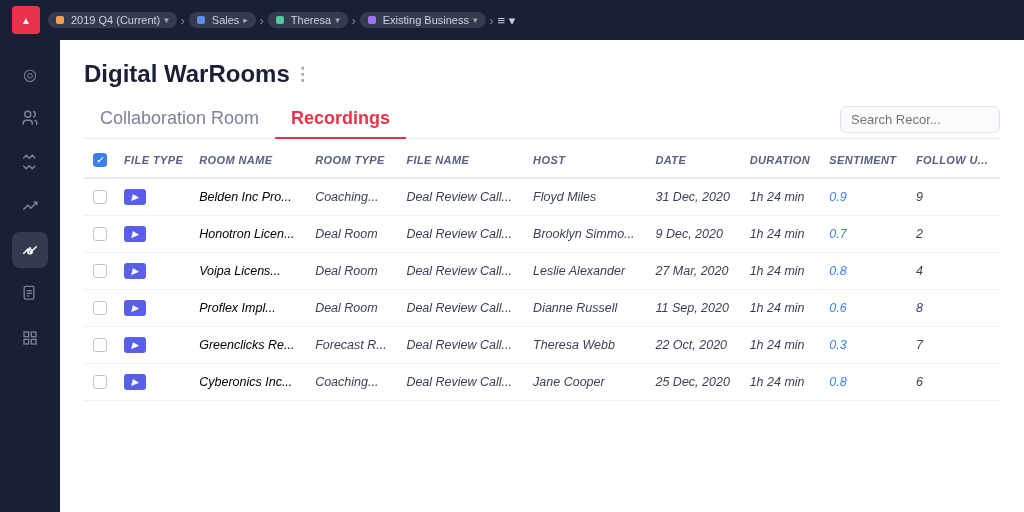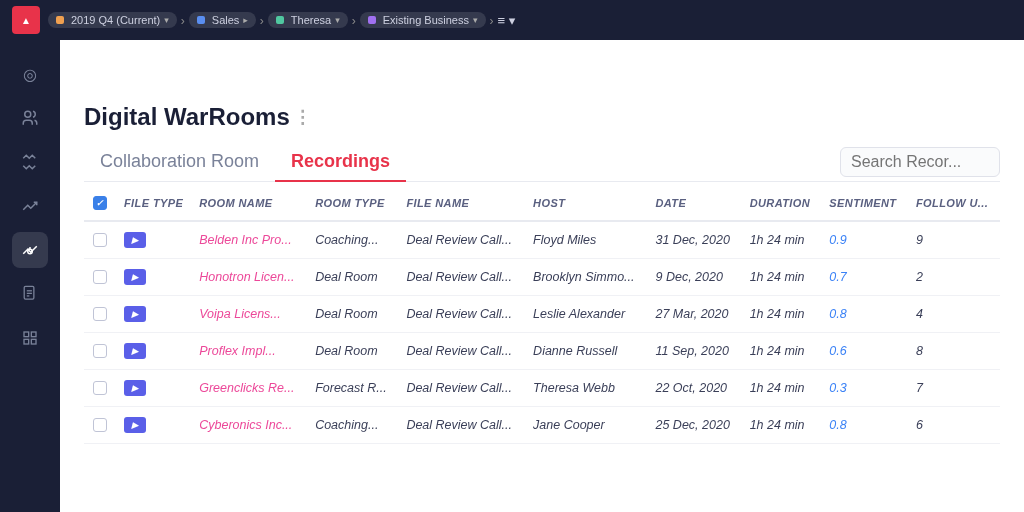--- a/index.html
+++ b/index.html
@@ -88,21 +88,20 @@
     }
 
     .page-title {
       font-size: 24px;
       font-weight: 700;
       color: #1a1f36;
       margin-bottom: 12px;
       display: flex;
       align-items: center;
       gap: 4px;
-      margin-top: 43px;
     }
     .page-title-icon { color: #aaa; font-size: 18px; }
 
     .tabs-search-row {
       display: flex;
       align-items: center;
       justify-content: space-between;
       border-bottom: 1px solid #e8eaf0;
       margin-bottom: 0;
     }
@@ -120,21 +119,21 @@
     }
     .tab.active {
       color: #e8334a;
       border-bottom: 2px solid #e8334a;
       font-weight: 600;
     }
     .search-box {
       border: 1px solid #e0e2ea;
       border-radius: 6px;
       padding: 5px 10px;
-      font-size: 16px;
+      font-size: 13px;
       color: #aaa;
       width: 160px;
       outline: none;
       background: #fafbfc;
     }
 
     
     .table-wrap {
       flex: 1;
       overflow-y: auto;
@@ -163,21 +162,21 @@
     thead th.type-col { width: 60px; }
     tbody tr {
       border-bottom: 1px solid #f0f1f5;
     }
     tbody td {
       padding: 10px 8px;
       color: #3a3f58;
       font-size: 12.5px;
       vertical-align: middle;
     }
-    .link-text { color: #ec4899; font-weight: 500; cursor: pointer; }
+    .link-text { color: #000000; font-weight: 500; cursor: pointer; }
 
     
     .checkbox-cell {
       display: flex; align-items: center; justify-content: center;
     }
     .cb {
       width: 14px; height: 14px;
       border: 1.5px solid #c0c4d6;
       border-radius: 3px;
       background: #fff;

